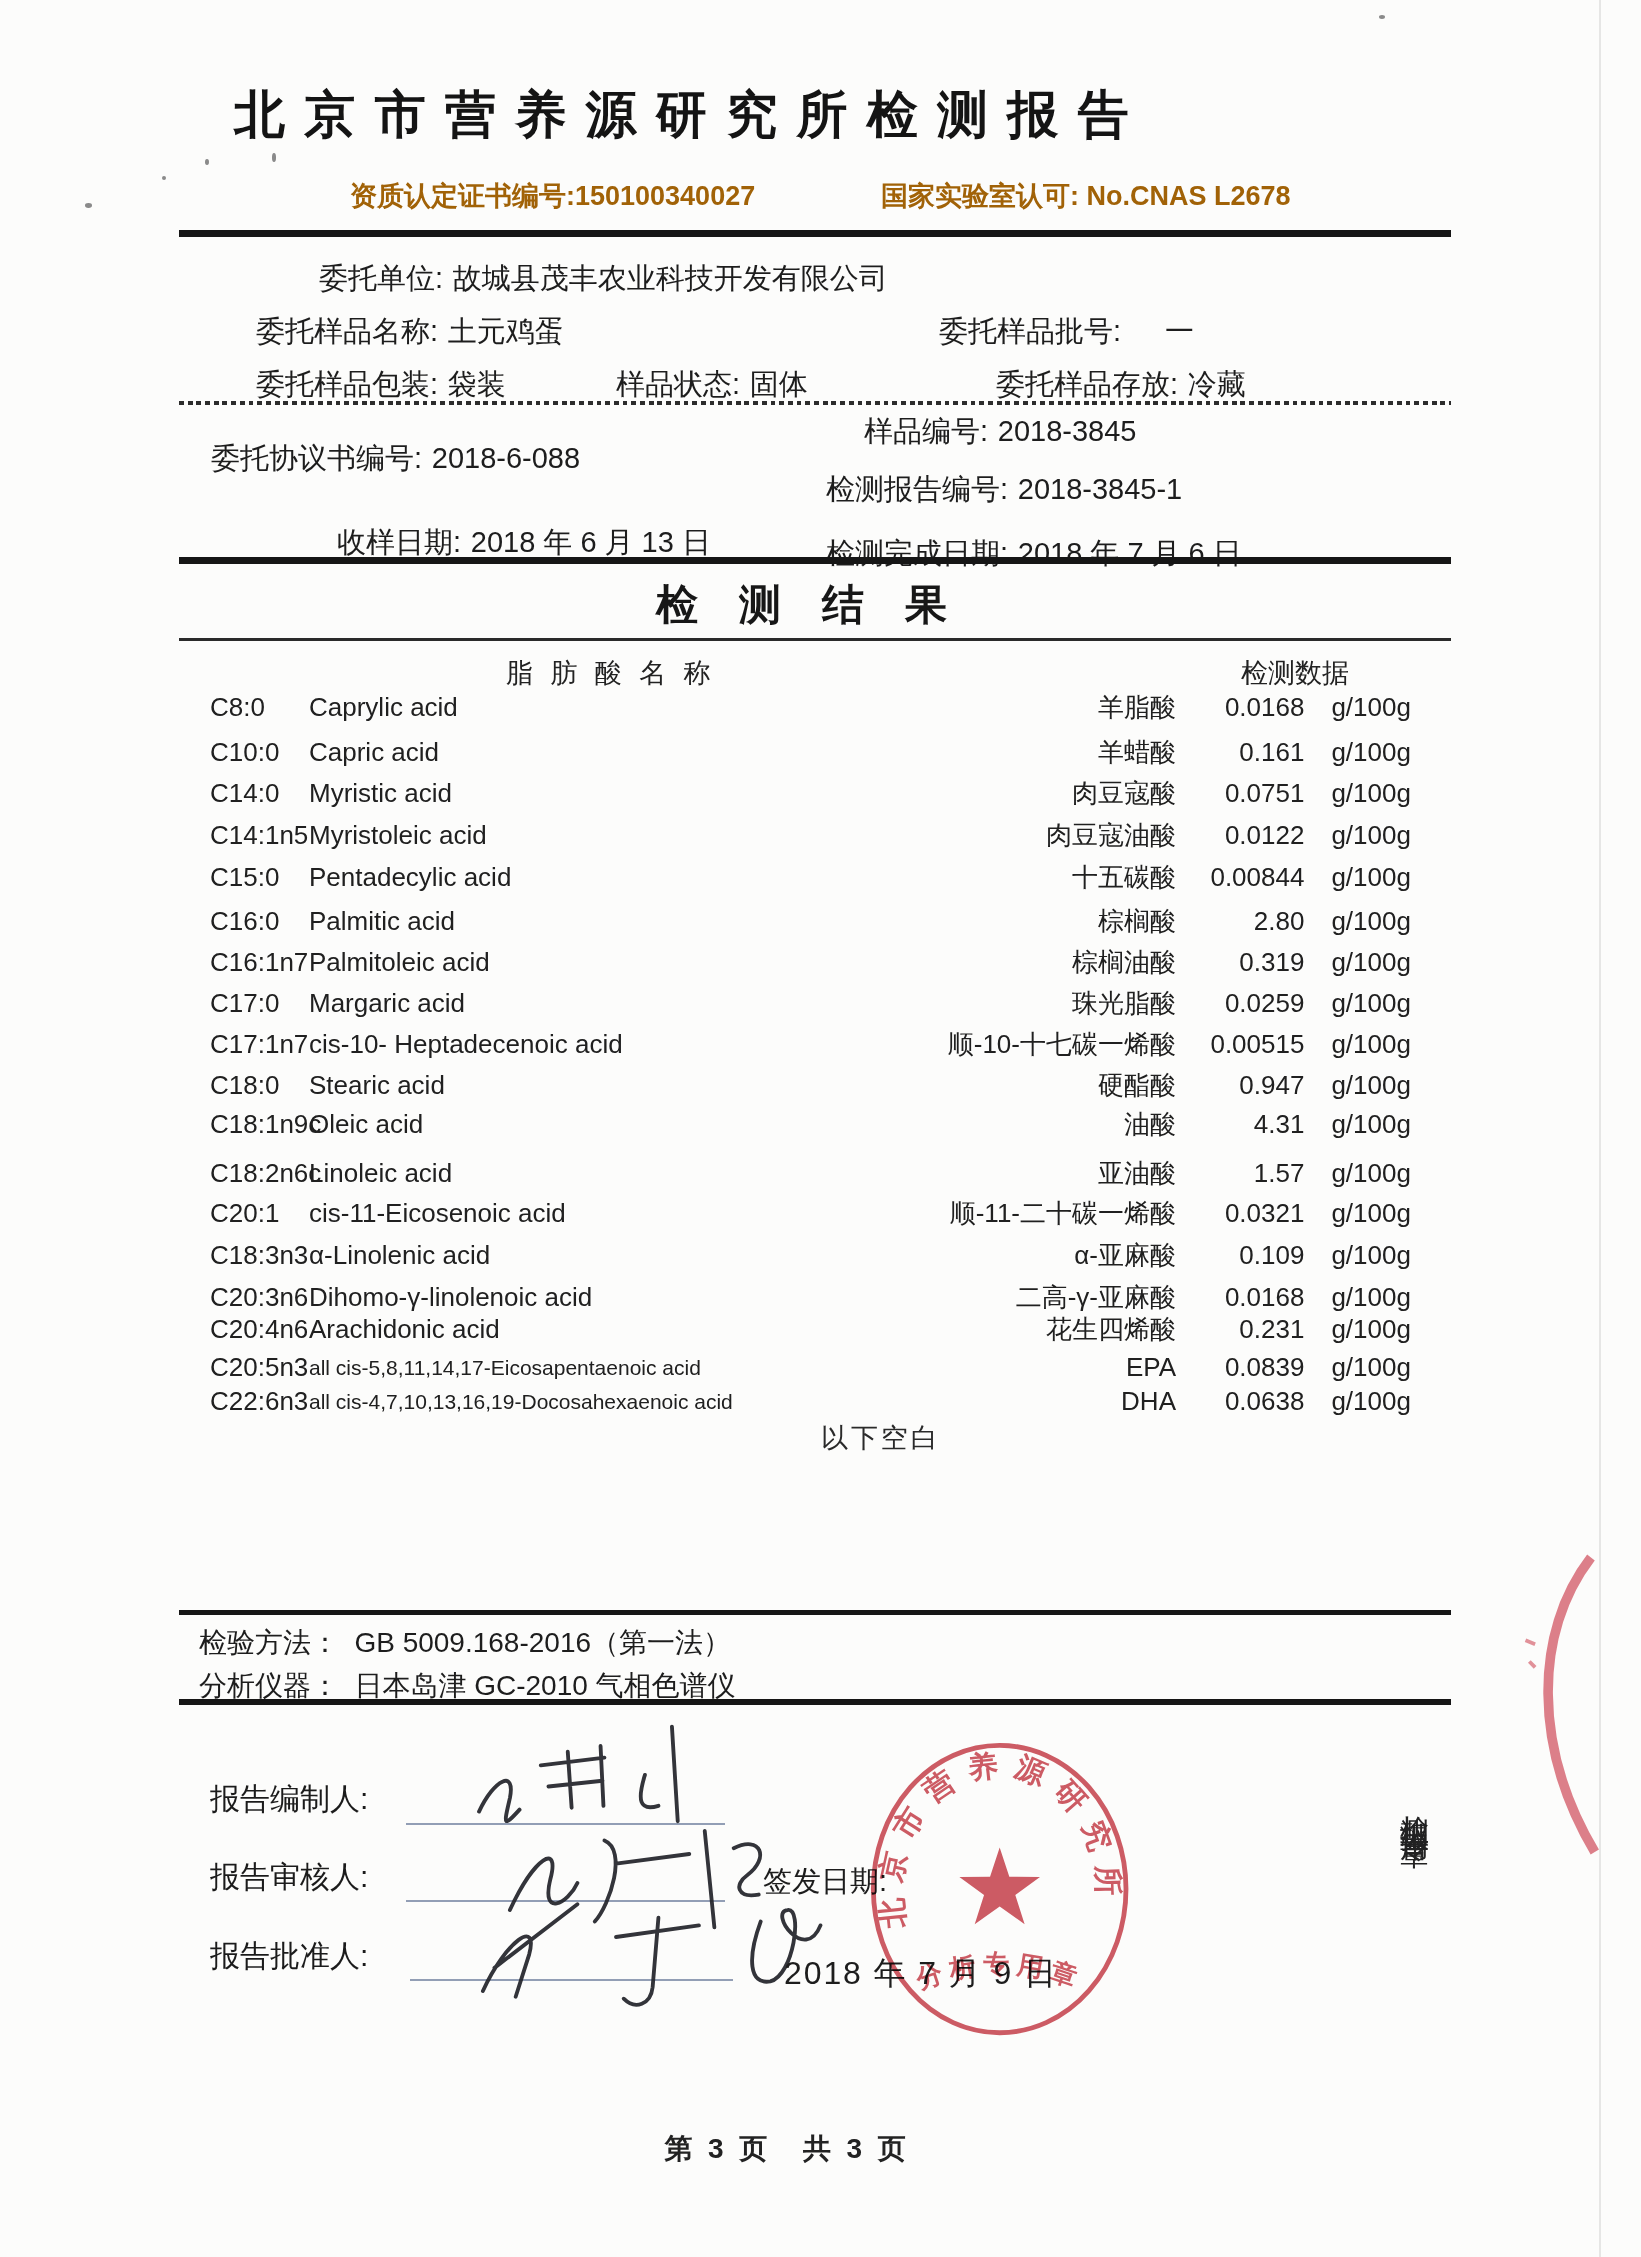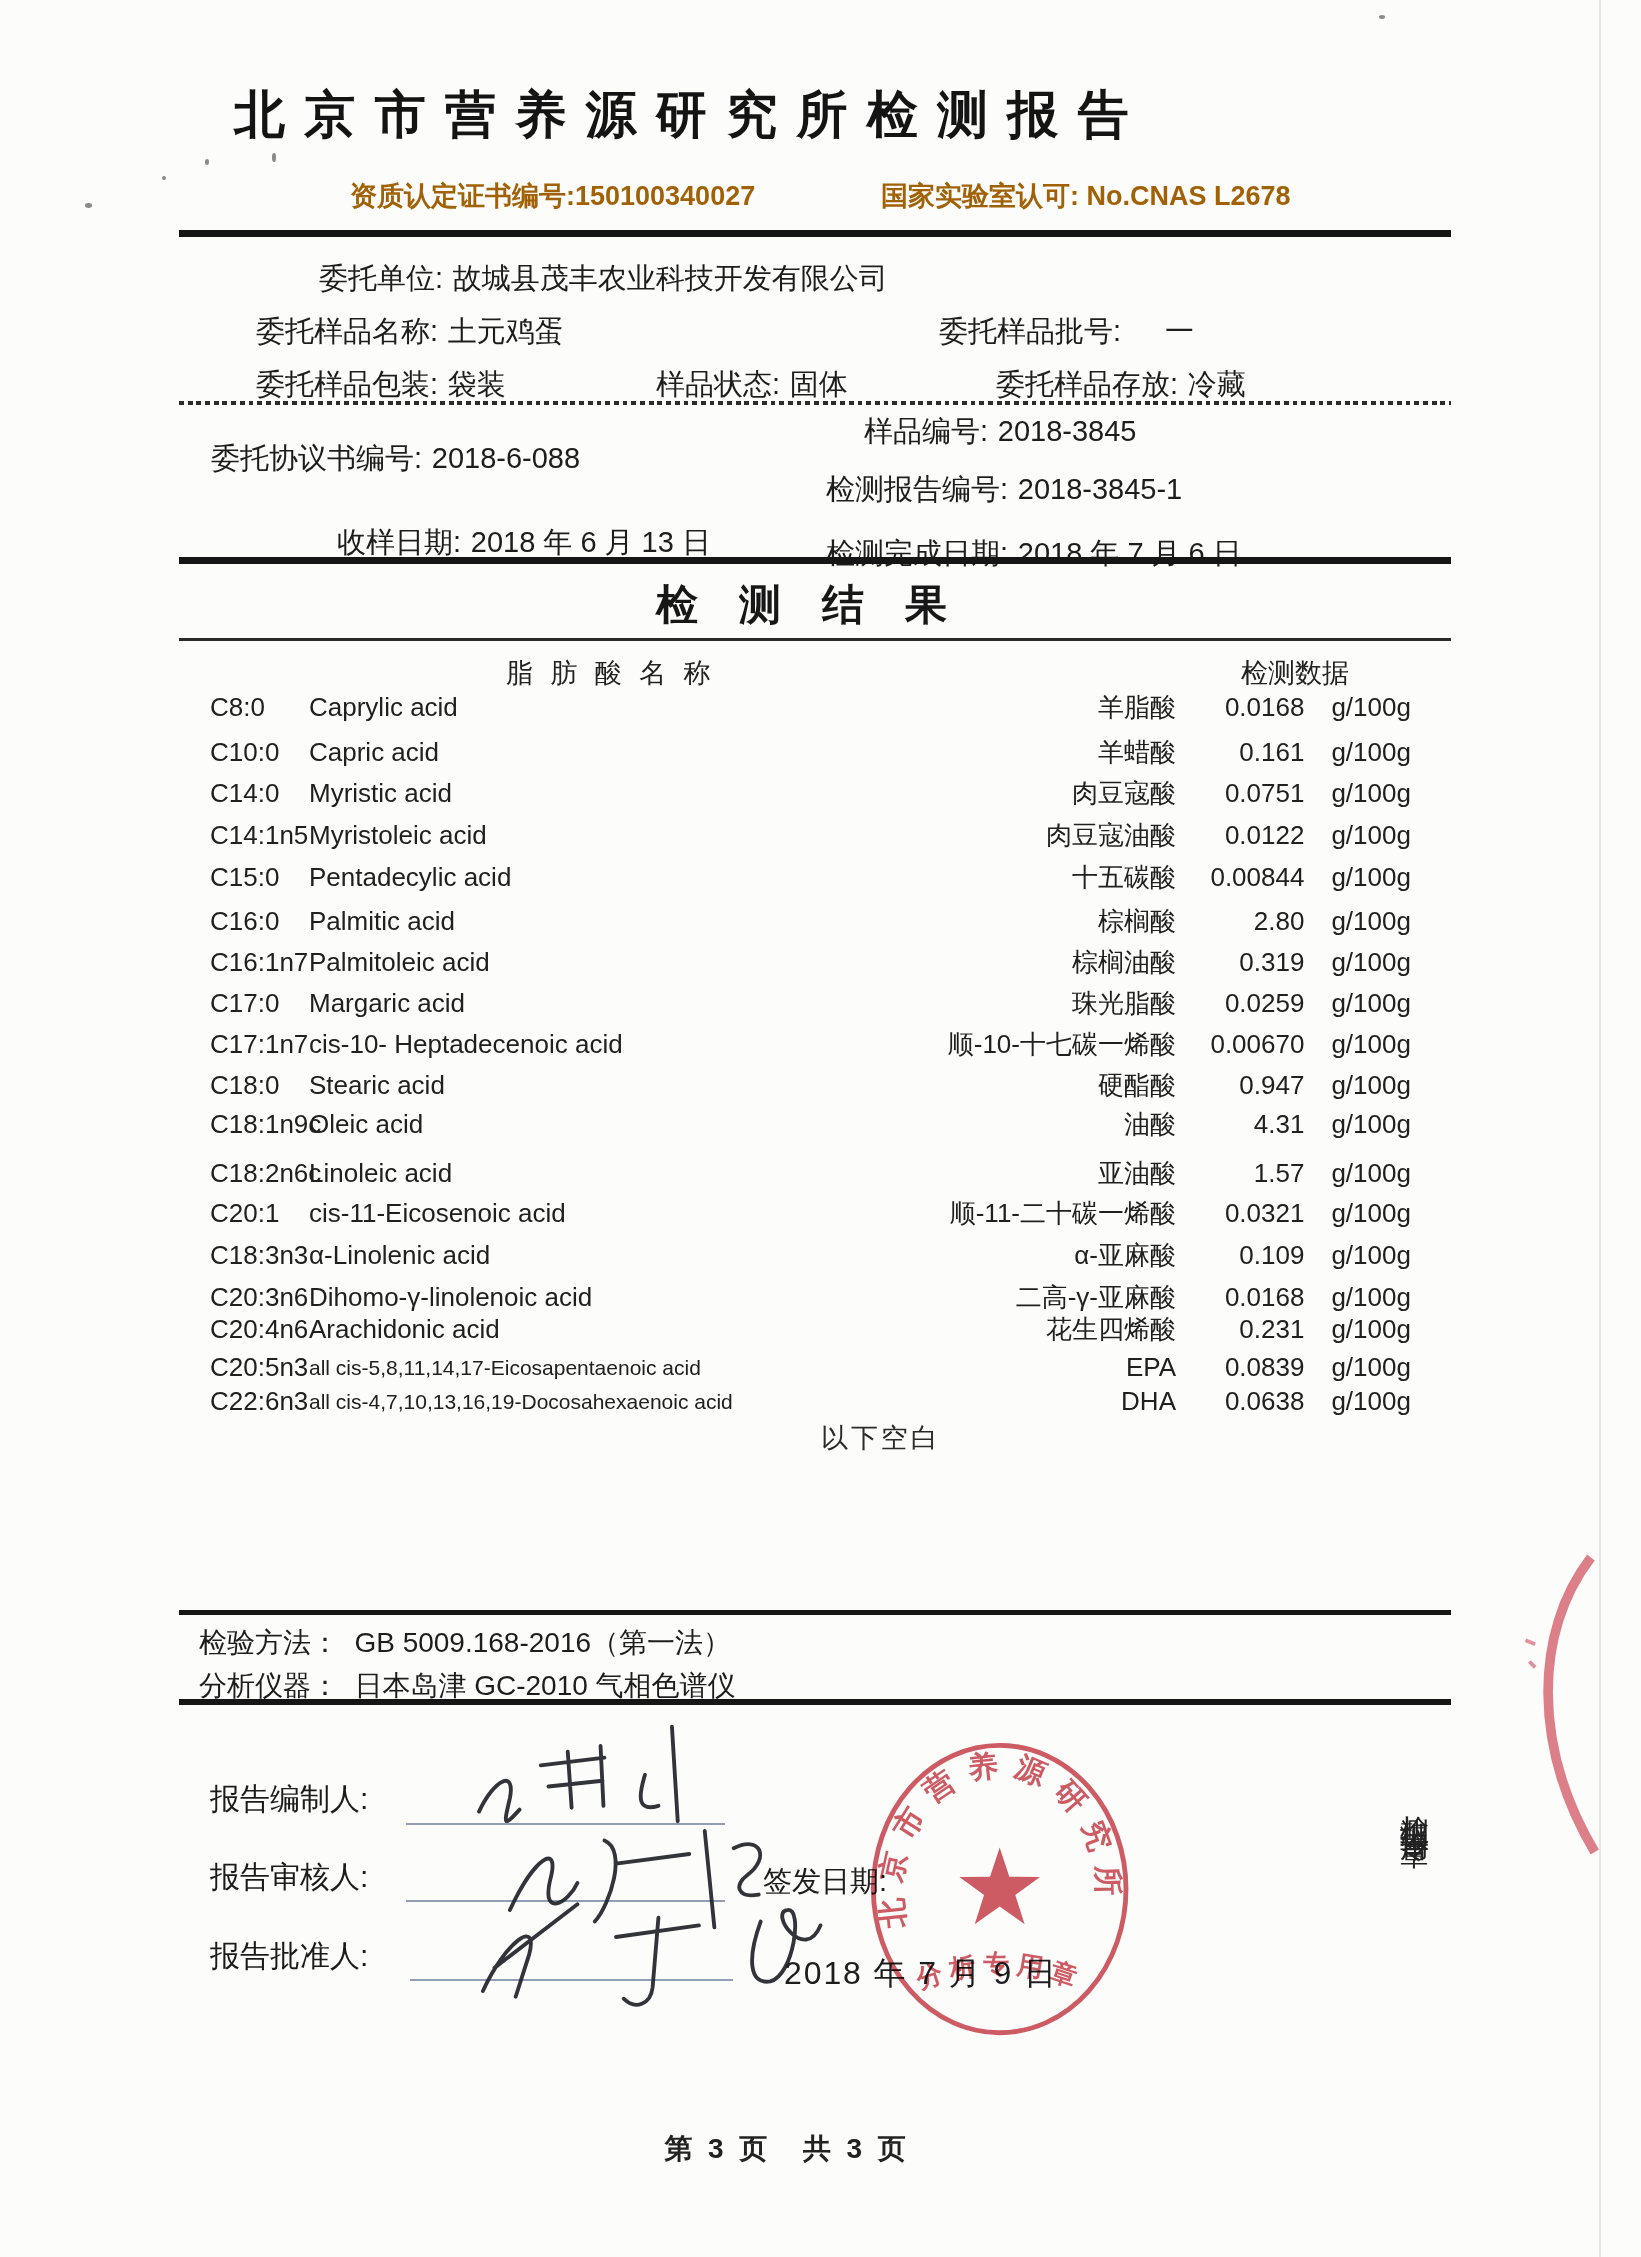--- a/index.html
+++ b/index.html
@@ -86,21 +86,21 @@
   </div>
   <div class="abs info" style="left:256px;top:312px;">
     <span>委托样品名称:</span><span class="v">土元鸡蛋</span>
   </div>
   <div class="abs info" style="left:939px;top:312px;">
     <span>委托样品批号:</span><span class="v" style="margin-left:44px;">一</span>
   </div>
   <div class="abs info" style="left:256px;top:365px;">
     <span>委托样品包装:</span><span class="v">袋装</span>
   </div>
-  <div class="abs info" style="left:656px;top:365px;">
+  <div class="abs info" style="left:616px;top:365px;">
     <span>样品状态:</span><span class="v">固体</span>
   </div>
   <div class="abs info" style="left:996px;top:365px;">
     <span>委托样品存放:</span><span class="v">冷藏</span>
   </div>
   <div class="abs rule dotted" style="top:401px;"></div>
 
   <div class="abs info" style="left:864px;top:412px;">
     <span>样品编号:</span><span class="v">2018-3845</span>
   </div>
@@ -176,21 +176,21 @@
       <span class="code">C17:0</span>
       <span class="en">Margaric acid</span>
       <span class="cn">珠光脂酸</span>
       <span class="num">0.0259</span>
       <span class="unit">g/100g</span>
     </div>
   <div class="trow" style="top:1027px;">
       <span class="code">C17:1n7</span>
       <span class="en">cis-10- Heptadecenoic acid</span>
       <span class="cn">顺-10-十七碳一烯酸</span>
-      <span class="num">0.00670</span>
+      <span class="num">0.00515</span>
       <span class="unit">g/100g</span>
     </div>
   <div class="trow" style="top:1068px;">
       <span class="code">C18:0</span>
       <span class="en">Stearic acid</span>
       <span class="cn">硬酯酸</span>
       <span class="num">0.947</span>
       <span class="unit">g/100g</span>
     </div>
   <div class="trow" style="top:1107px;">

